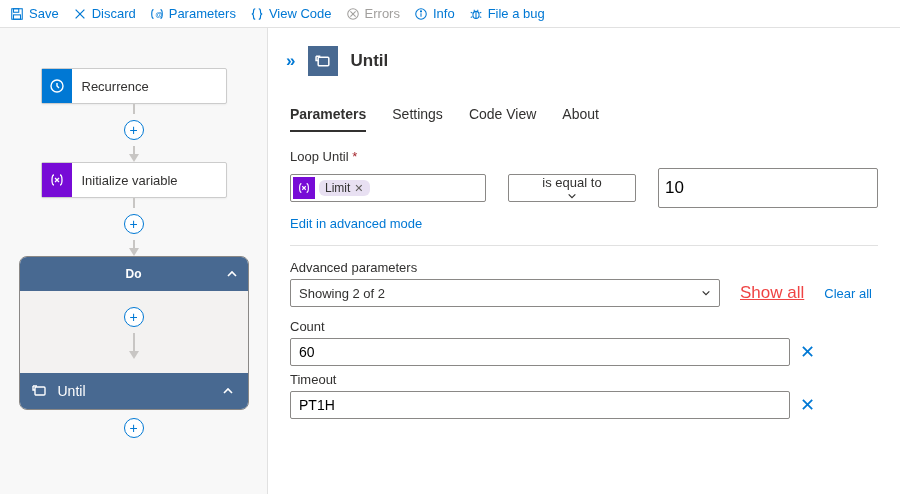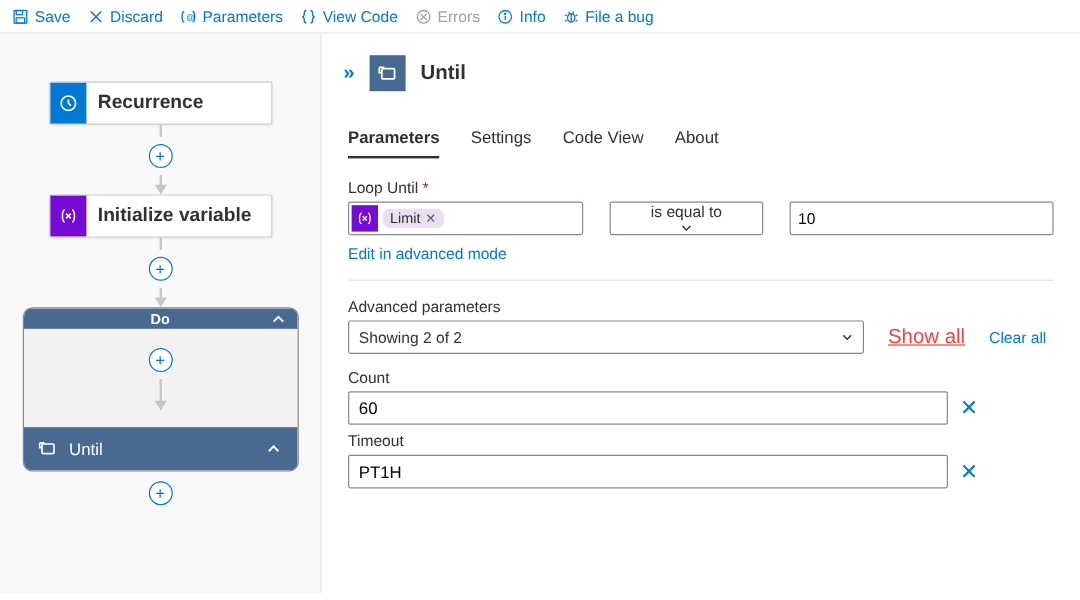--- a/index.html
+++ b/index.html
@@ -11,27 +11,27 @@
   .titem svg { width:14px; height:14px; display:block;}
   
   .main { display:flex; height:466px;}
   .canvas { width:282px; background:#f8f8f8; border-right:1px solid #e1e1e1; position:relative; padding-top:40px;}
   .panel { flex:1; background:#fff; padding:0 0 0 0; position:relative;}
   
   .node { width:186px; margin:0 auto; background:#fff; border:1px solid #ccc; border-radius:2px; display:flex; align-items:center; height:36px; box-shadow:0 1px 2px rgba(0,0,0,0.05);}
   .node .icon { width:30px; height:34px; display:flex; align-items:center; justify-content:center; color:#fff;}
   .node .icon.blue { background:#0078d4;}
   .node .icon.purple { background:#770bd6;}
-  .node .label { padding-left:10px; font-weight:700; font-size:16px;}
+  .node .label { padding-left:10px; font-weight:400; font-size:13px;}
   .connector { width:2px; background:#c8c6c4; margin:0 auto;}
   .plus { width:20px; height:20px; border:1px solid #0078d4; border-radius:50%; background:#fff; color:#0078d4; display:flex; align-items:center; justify-content:center; margin:6px auto; font-size:14px; line-height:1; cursor:pointer;}
   .arrowdown { width:0; height:0; border-left:5px solid transparent; border-right:5px solid transparent; border-top:8px solid #c8c6c4; margin:-2px auto 0;}
   
   .scope { width:230px; margin:0 auto; border:1px solid #8a8886; border-radius:8px; background:#f3f2f1; overflow:hidden;}
-  .scope-head { background:#486991; color:#fff; display:flex; align-items:center; justify-content:center; gap:8px; height:17px; font-weight:600; font-size:12px; position:relative;}
+  .scope-head { background:#486991; color:#fff; display:flex; align-items:center; justify-content:center; gap:8px; height:34px; font-weight:600; font-size:12px; position:relative;}
   .scope-head .chev { position:absolute; right:10px;}
   .scope-body { padding:10px 0 14px;}
   .scope-footer { background:#486991; color:#fff; display:flex; align-items:center; height:36px; padding:0 12px; gap:10px; font-size:14px; position:relative;}
   .scope-footer .chev { position:absolute; right:14px;}
   svg.chev { width:12px; height:12px;}
   
   .panel-head { display:flex; align-items:center; gap:12px; padding:18px 20px 16px 18px;}
   .collapse { color:#0078d4; font-size:17px; font-weight:600; cursor:pointer; letter-spacing:-3px; margin-right:4px;}
   .badge { width:30px; height:30px; background:#486991; display:flex; align-items:center; justify-content:center;}
   .panel-title { font-size:17px; font-weight:600;}
@@ -40,21 +40,21 @@
   .tab.active { font-weight:600; border-bottom:2px solid #323130;}
   .form { padding:16px 22px 0;}
   .lbl { font-size:13px; color:#323130; margin-bottom:4px;}
   .lbl .req { color:#a4262c;}
   .row { display:flex; gap:22px; align-items:center;}
   .chipbox { border:1px solid #8a8886; height:28px; width:196px; display:flex; align-items:center; padding:2px; border-radius:2px;}
   .chipicon { width:22px; height:22px; background:#770bd6; display:flex; align-items:center; justify-content:center; margin-right:4px;}
   .chip { background:#e8e0f2; border-radius:6px; padding:1px 6px; font-size:12px; display:flex; align-items:center; gap:4px;}
   .chip .x { color:#605e5c; font-size:11px; cursor:pointer;}
   .select { border:1px solid #8a8886; height:28px; width:128px; display:flex; align-items:center; justify-content:space-between; padding:0 6px; font-size:13px; border-radius:2px;flex-direction:column;}
-  .input { border:1px solid #8a8886; height:28px; padding:0 6px; font-size:13px; border-radius:2px;}
+  .input { border:1px solid #8a8886; height:40px; padding:0 6px; font-size:17px; border-radius:2px;}
   .link { color:#0078d4; font-size:13px; cursor:pointer; padding:8px 0 14px; display:inline-block;}
   .hr { border-top:1px solid #e1e1e1; margin:0 0 14px;}
   .sublbl { font-size:13px; color:#323130; margin-bottom:4px;}
   .wideselect { border:1px solid #8a8886; height:28px; width:430px; display:flex; align-items:center; justify-content:space-between; padding:0 8px; font-size:13px; border-radius:2px;}
   .ghost { color:#ef4444; text-decoration:underline; font-size:17px; cursor:default;}
   .textlink { color:#0078d4; font-size:13px; cursor:pointer;}
   .fieldrow { display:flex; align-items:center; gap:10px; margin-bottom:6px;}
   .widetext { border:1px solid #8a8886; height:28px; width:500px; padding:0 8px; font-size:14px; border-radius:2px;}
   .clearx { color:#0078d4; font-size:18px; cursor:pointer; font-weight:400; line-height:1;}
   .advrow { display:flex; align-items:center; gap:20px;}

